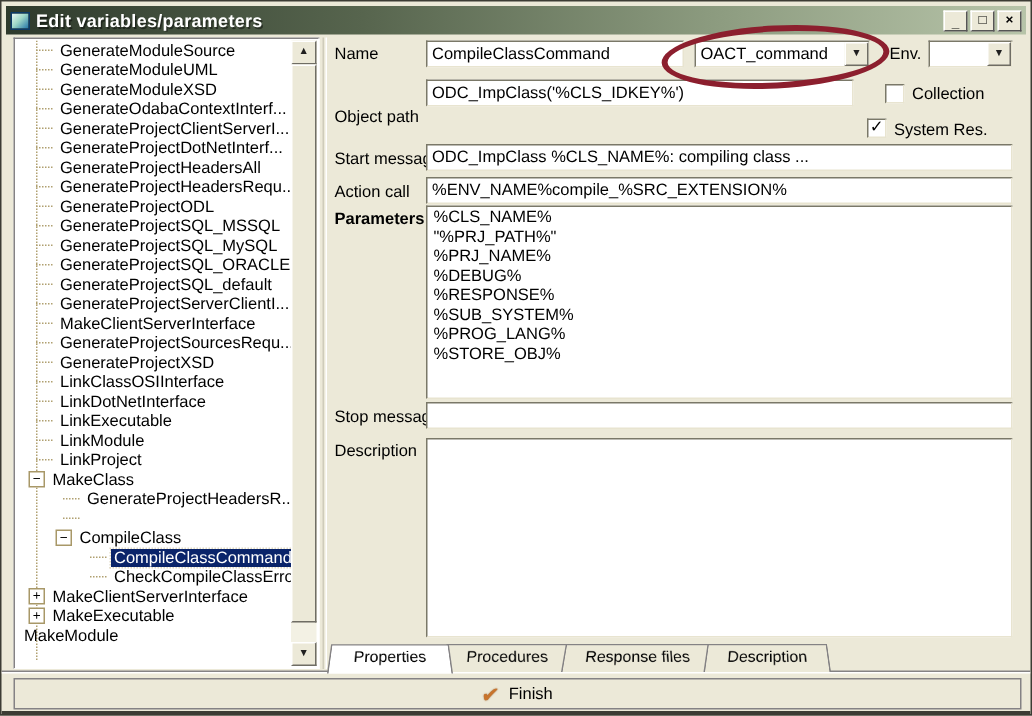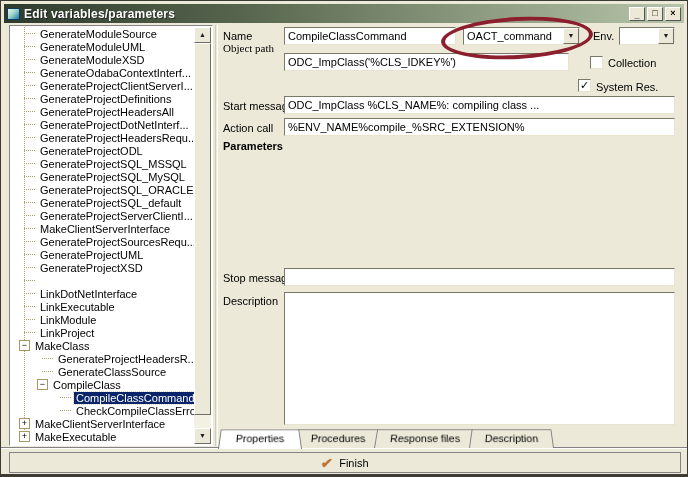--- a/index.html
+++ b/index.html
@@ -123,32 +123,28 @@
         <div class="trow">
           <div class="stub" style="margin-left: 13px;"></div>
           <span class="tlabel">GenerateOdabaContextInterf...</span>
         </div>
         <div class="trow">
           <div class="stub" style="margin-left: 13px;"></div>
           <span class="tlabel">GenerateProjectClientServerI...</span>
         </div>
         <div class="trow">
           <div class="stub" style="margin-left: 13px;"></div>
-          <span class="tlabel">GenerateProjectDefinitions</span>
+          <span class="tlabel">GenerateProjectDotNetInterf...</span>
         </div>
         <div class="trow">
           <div class="stub" style="margin-left: 13px;"></div>
           <span class="tlabel">GenerateProjectHeadersAll</span>
         </div>
         <div class="trow">
           <div class="stub" style="margin-left: 13px;"></div>
-          <span class="tlabel">GenerateProjectDotNetInterf...</span>
-        </div>
-        <div class="trow">
-          <div class="stub" style="margin-left: 13px;"></div>
           <span class="tlabel">GenerateProjectHeadersRequ...</span>
         </div>
         <div class="trow">
           <div class="stub" style="margin-left: 13px;"></div>
           <span class="tlabel">GenerateProjectODL</span>
         </div>
         <div class="trow">
           <div class="stub" style="margin-left: 13px;"></div>
           <span class="tlabel">GenerateProjectSQL_MSSQL</span>
         </div>
@@ -171,28 +167,25 @@
         <div class="trow">
           <div class="stub" style="margin-left: 13px;"></div>
           <span class="tlabel">MakeClientServerInterface</span>
         </div>
         <div class="trow">
           <div class="stub" style="margin-left: 13px;"></div>
           <span class="tlabel">GenerateProjectSourcesRequ...</span>
         </div>
         <div class="trow">
           <div class="stub" style="margin-left: 13px;"></div>
-          <span class="tlabel">GenerateProjectUML</span>
-        </div>
-        <div class="trow">
-          <div class="stub" style="margin-left: 13px;"></div>
           <span class="tlabel">GenerateProjectXSD</span>
         </div>
         <div class="trow">
           <div class="stub" style="margin-left: 13px;"></div>
+          <span class="tlabel">LinkClassOSIInterface</span>
         </div>
         <div class="trow">
           <div class="stub" style="margin-left: 13px;"></div>
           <span class="tlabel">LinkDotNetInterface</span>
         </div>
         <div class="trow">
           <div class="stub" style="margin-left: 13px;"></div>
           <span class="tlabel">LinkExecutable</span>
         </div>
         <div class="trow">
@@ -206,21 +199,20 @@
         <div class="trow">
           <div class="ebox" style="margin-left: 8px;">−</div>
           <span class="tlabel">MakeClass</span>
         </div>
         <div class="trow">
           <div class="stub" style="margin-left: 31px;"></div>
           <span class="tlabel">GenerateProjectHeadersR...</span>
         </div>
         <div class="trow">
           <div class="stub" style="margin-left: 31px;"></div>
-          <span class="tlabel">GenerateClassSource</span>
         </div>
         <div class="trow">
           <div class="ebox" style="margin-left: 26px;">−</div>
           <span class="tlabel">CompileClass</span>
         </div>
         <div class="trow">
           <div class="stub" style="margin-left: 49px;"></div>
           <span class="tlabel sel">CompileClassCommand</span>
         </div>
         <div class="trow">
@@ -241,21 +233,21 @@
       </div>
     <div class="vsb">
       <div class="sb-btn sb-up">▲</div>
       <div class="sb-thumb"></div>
       <div class="sb-btn sb-down">▼</div>
     </div>
   </div>
   <div class="splitter"></div>
 
   <div class="flabel" style="left:222px;top:29px;">Name</div>
-  <div class="flabel" style="left:222px;top:41px;font-family:Liberation Serif, serif;">Object path</div>
+  <div class="flabel" style="left:222px;top:71px;">Object path</div>
   <div class="flabel" style="left:222px;top:99px;">Start message</div>
   <div class="flabel" style="left:222px;top:121px;">Action call</div>
   <div class="flabel" style="left:222px;top:139px;font-weight:bold;">Parameters</div>
   <div class="flabel" style="left:222px;top:271px;">Stop message</div>
   <div class="flabel" style="left:222px;top:294px;">Description</div>
 
   <input class="field" style="left: 283px; top: 26px; width: 172px;" value="CompileClassCommand">
 
   <div class="combo" style="left:462px;top:26px;width:117px;">
     <div class="cval">OACT_command</div>
@@ -272,20 +264,28 @@
 
   <div class="cbox" style="left:589px;top:55px;"><span id="collection-check"></span></div>
   <div class="flabel" style="left:607px;top:56px;">Collection</div>
 
   <div class="cbox" style="left:577px;top:78px;"><span id="sysres-check">✓</span></div>
   <div class="flabel" style="left:595px;top:80px;">System Res.</div>
 
   <input class="field" style="left: 283px; top: 117px; width: 391px;" value="%ENV_NAME%compile_%SRC_EXTENSION%">
   <input class="field" style="left: 283px; top: 95px; width: 391px;" value="ODC_ImpClass %CLS_NAME%: compiling class ...">
 
+  <div class="tarea" style="left:283px;top:136px;width:391px;height:129px;">%CLS_NAME%
+"%PRJ_PATH%"
+%PRJ_NAME%
+%DEBUG%
+%RESPONSE%
+%SUB_SYSTEM%
+%PROG_LANG%
+%STORE_OBJ%</div>
 
   <input class="field" style="left: 283px; top: 267px; width: 391px;" value="">
 
   <div class="tarea" style="left:283px;top:291px;width:391px;height:133px;"></div>
 
   <div class="hline"></div>
   <div class="tabs">
     <div class="tab active" id="tab0">Properties</div>
     <div class="tab" id="tab1">Procedures</div>
     <div class="tab" id="tab2">Response files</div>

